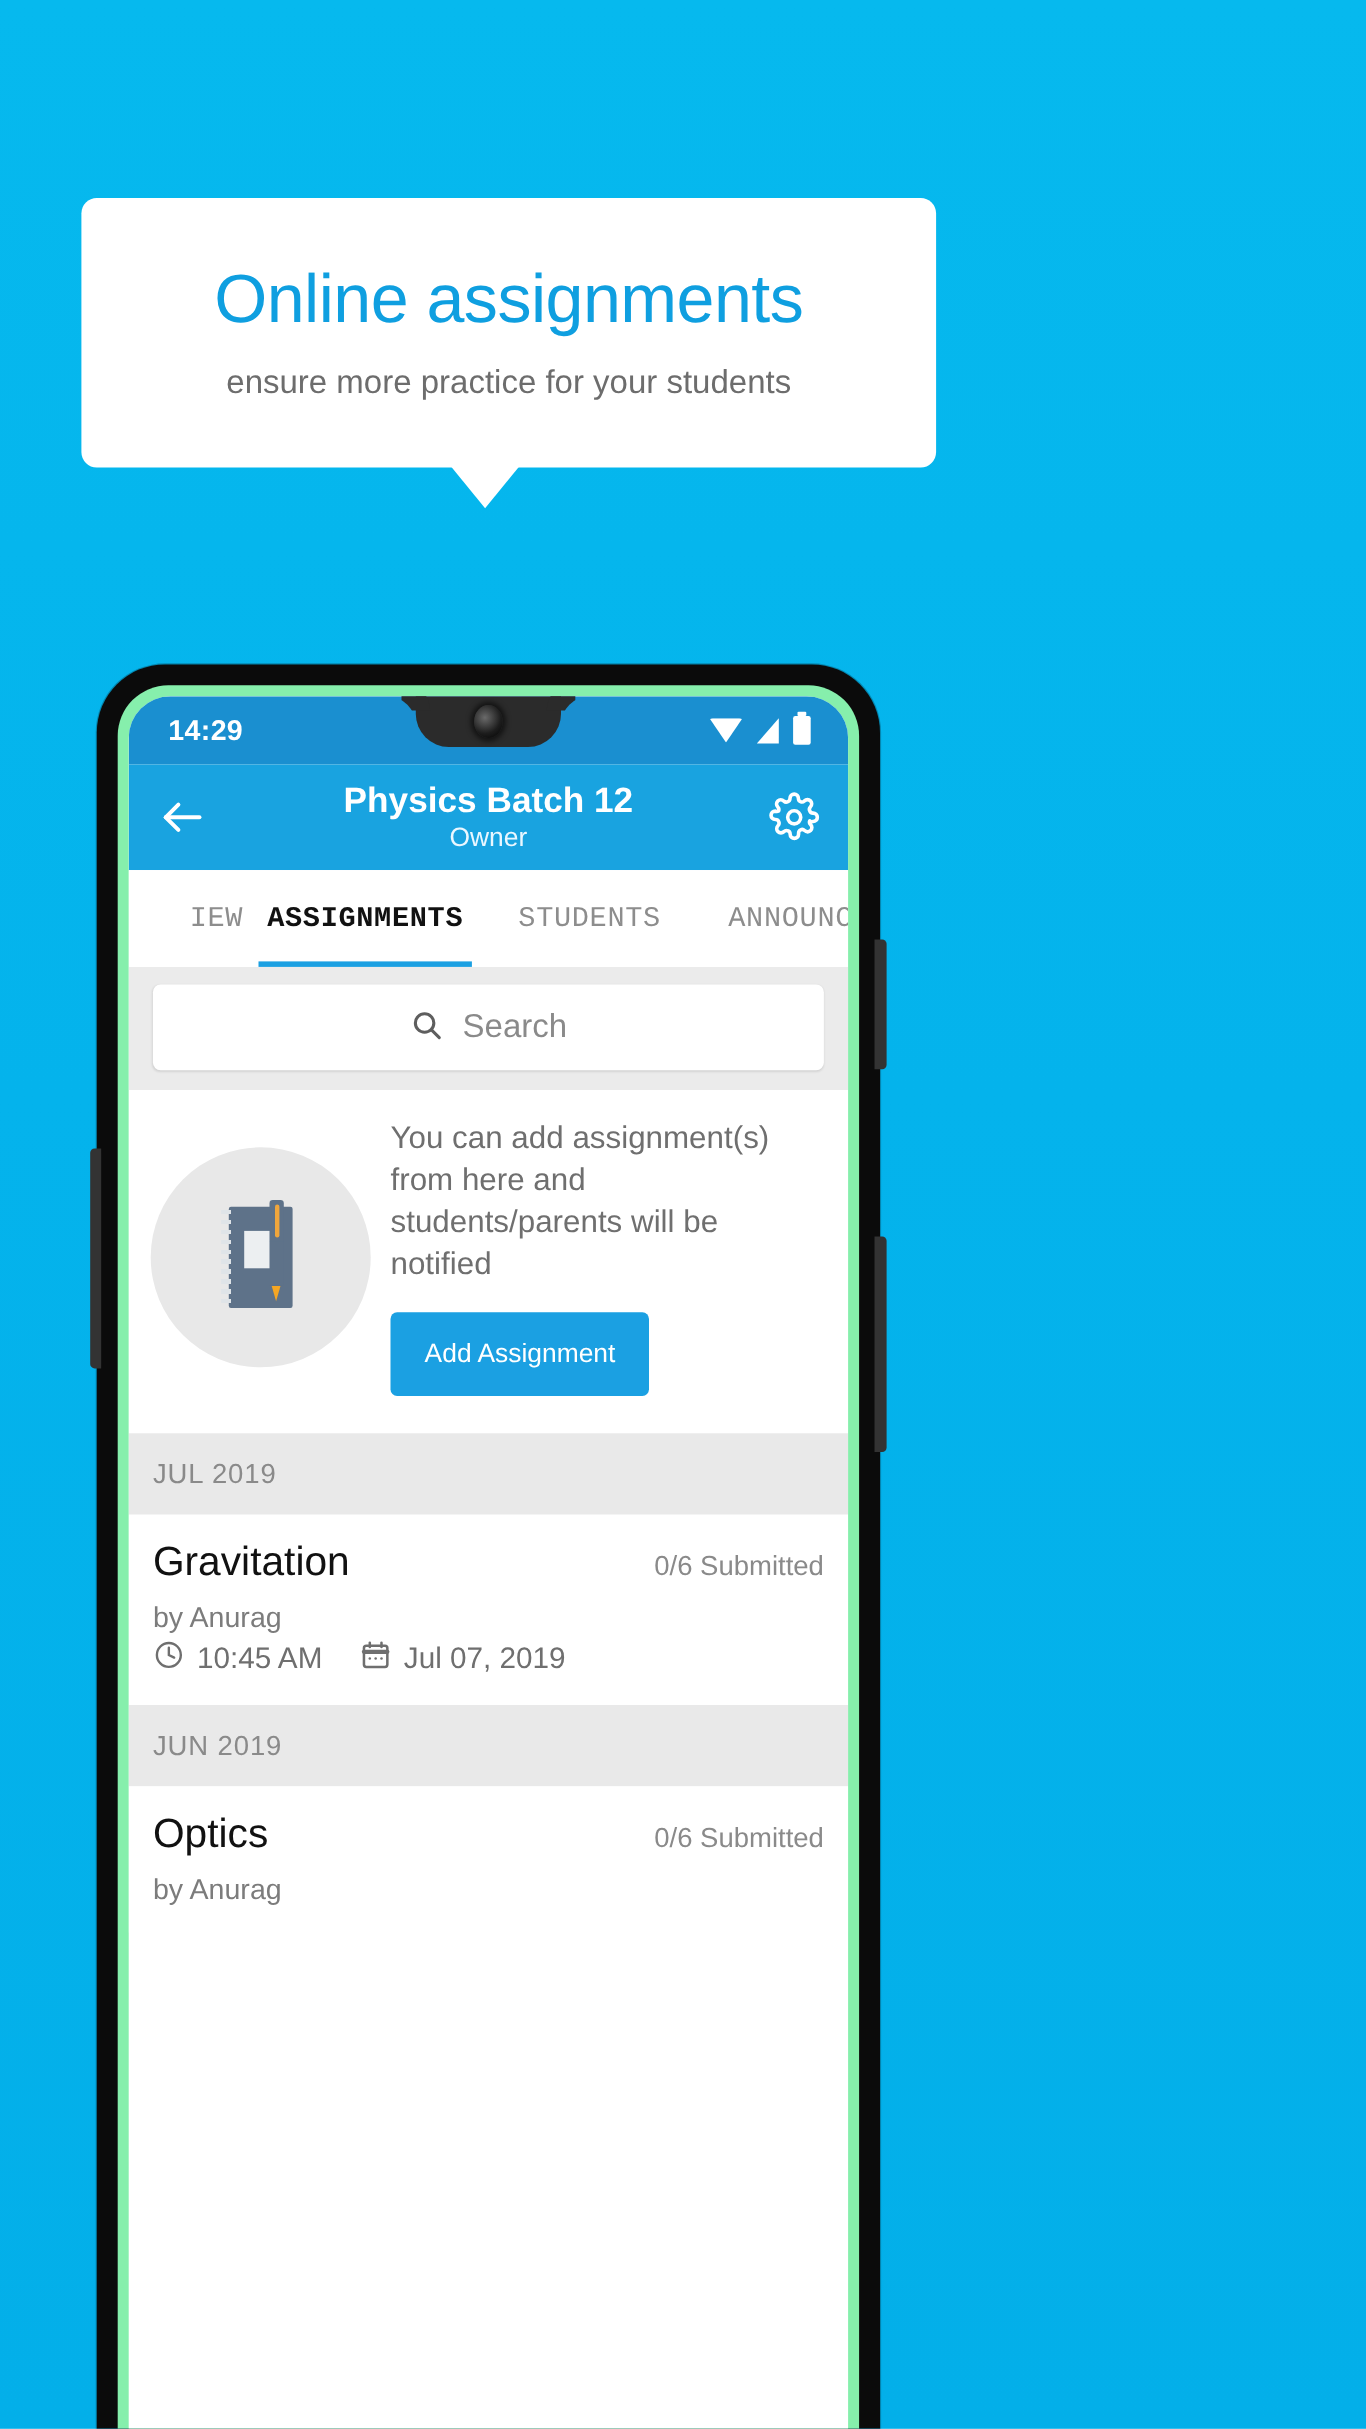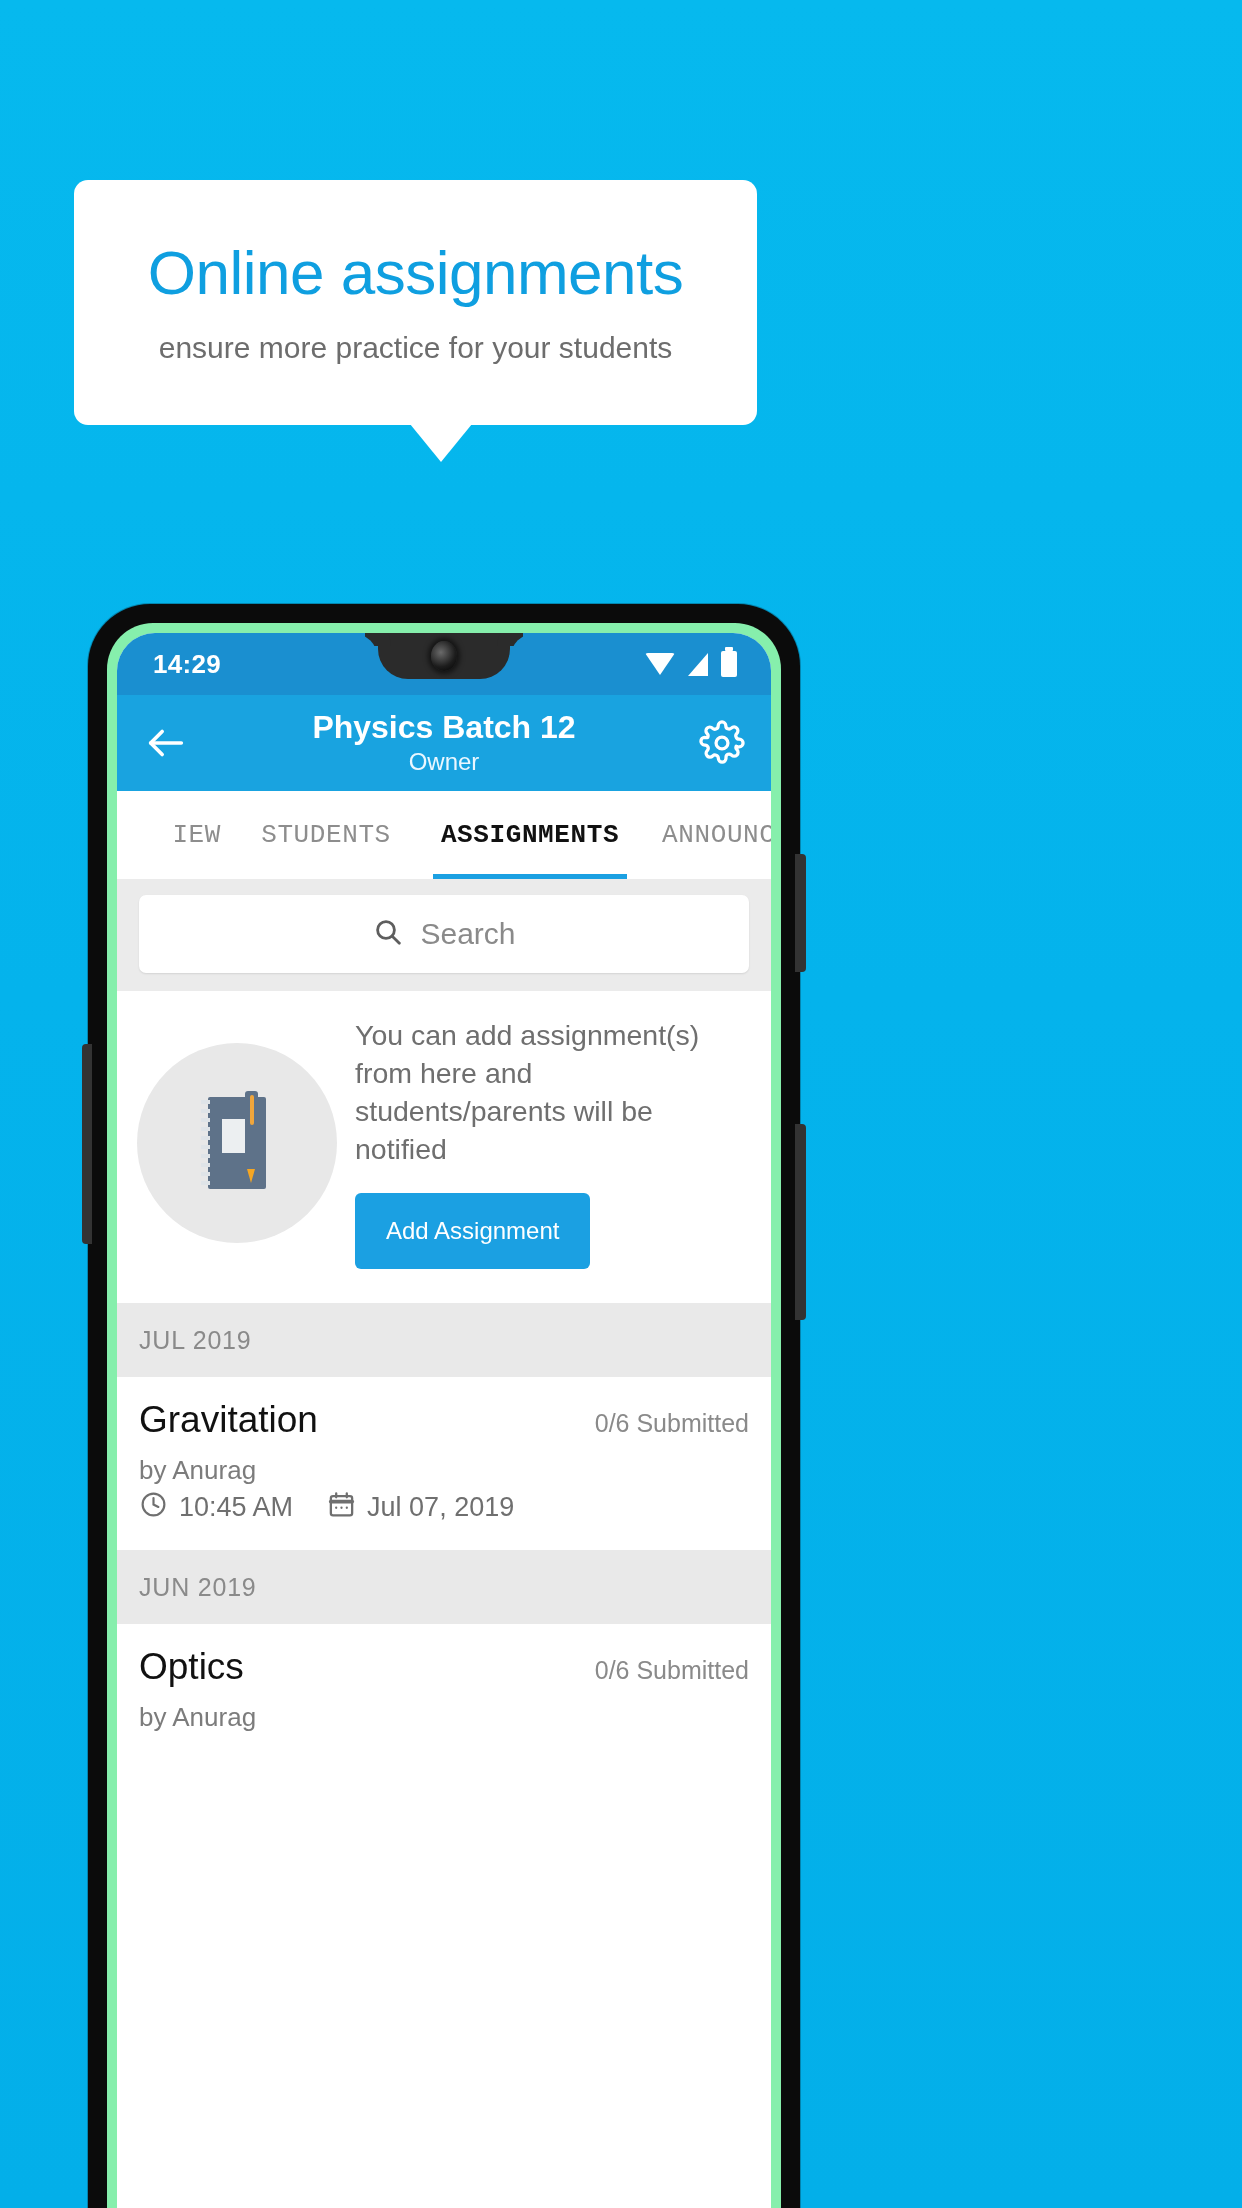--- a/index.html
+++ b/index.html
@@ -9,21 +9,21 @@
     overflow:hidden;
   }
   body {
     background: linear-gradient(180deg, #06b9ee 0%, #04b3ec 45%, #03afe9 100%);
     position:relative;
   }
 
   
   .callout{
     position:absolute; left:74px; top:180px;
-    width:683px; height:245px;
+    width:777px; height:245px;
     background:#ffffff; border-radius:14px;
     display:flex; flex-direction:column;
     align-items:center; justify-content:center;
   }
   .callout-title{
     font-size:62px; font-weight:400; color:#0f9fe0;
     letter-spacing:-0.5px; line-height:1.05;
     margin-bottom:26px; white-space:nowrap;
   }
   .callout-sub{
@@ -229,22 +229,22 @@
         <div class="gear">
           <svg width="46" height="46" viewBox="0 0 24 24" fill="none" stroke="#ffffff" stroke-width="1.7" stroke-linecap="round" stroke-linejoin="round">
             <circle cx="12" cy="12" r="3.1"></circle>
             <path d="M19.4 13.6a1.65 1.65 0 0 0 .33 1.82l.06.06a2 2 0 1 1-2.83 2.83l-.06-.06a1.65 1.65 0 0 0-1.82-.33 1.65 1.65 0 0 0-1 1.51V20a2 2 0 1 1-4 0v-.09A1.65 1.65 0 0 0 9 18.4a1.65 1.65 0 0 0-1.82.33l-.06.06a2 2 0 1 1-2.83-2.83l.06-.06a1.65 1.65 0 0 0 .33-1.82 1.65 1.65 0 0 0-1.51-1H3a2 2 0 1 1 0-4h.09A1.65 1.65 0 0 0 4.6 9a1.65 1.65 0 0 0-.33-1.82l-.06-.06a2 2 0 1 1 2.83-2.83l.06.06A1.65 1.65 0 0 0 9 4.6a1.65 1.65 0 0 0 1-1.51V3a2 2 0 1 1 4 0v.09a1.65 1.65 0 0 0 1 1.51 1.65 1.65 0 0 0 1.82-.33l.06-.06a2 2 0 1 1 2.83 2.83l-.06.06A1.65 1.65 0 0 0 19.4 9v0a1.65 1.65 0 0 0 1.51 1H21a2 2 0 1 1 0 4h-.09a1.65 1.65 0 0 0-1.51 1z"></path>
           </svg>
         </div>
       </div>
 
       <div class="tabs">
         <div class="tab t0">IEW</div>
+        <div class="tab t2">ASSIGNMENTS</div>
         <div class="tab t1">STUDENTS</div>
-        <div class="tab t2">ASSIGNMENTS</div>
         <div class="tab t3">ANNOUNCEM</div>
       </div>
 
       <div class="searchwrap">
         <div class="searchbox">
           <span>
             <svg width="32" height="32" viewBox="0 0 24 24" fill="none" stroke="#5e5e5e" stroke-width="2.1" stroke-linecap="round">
               <circle cx="10.5" cy="10.5" r="6.3"></circle>
                 <line x1="15.2" y1="15.2" x2="20.5" y2="20.5"></line>
             </svg>

